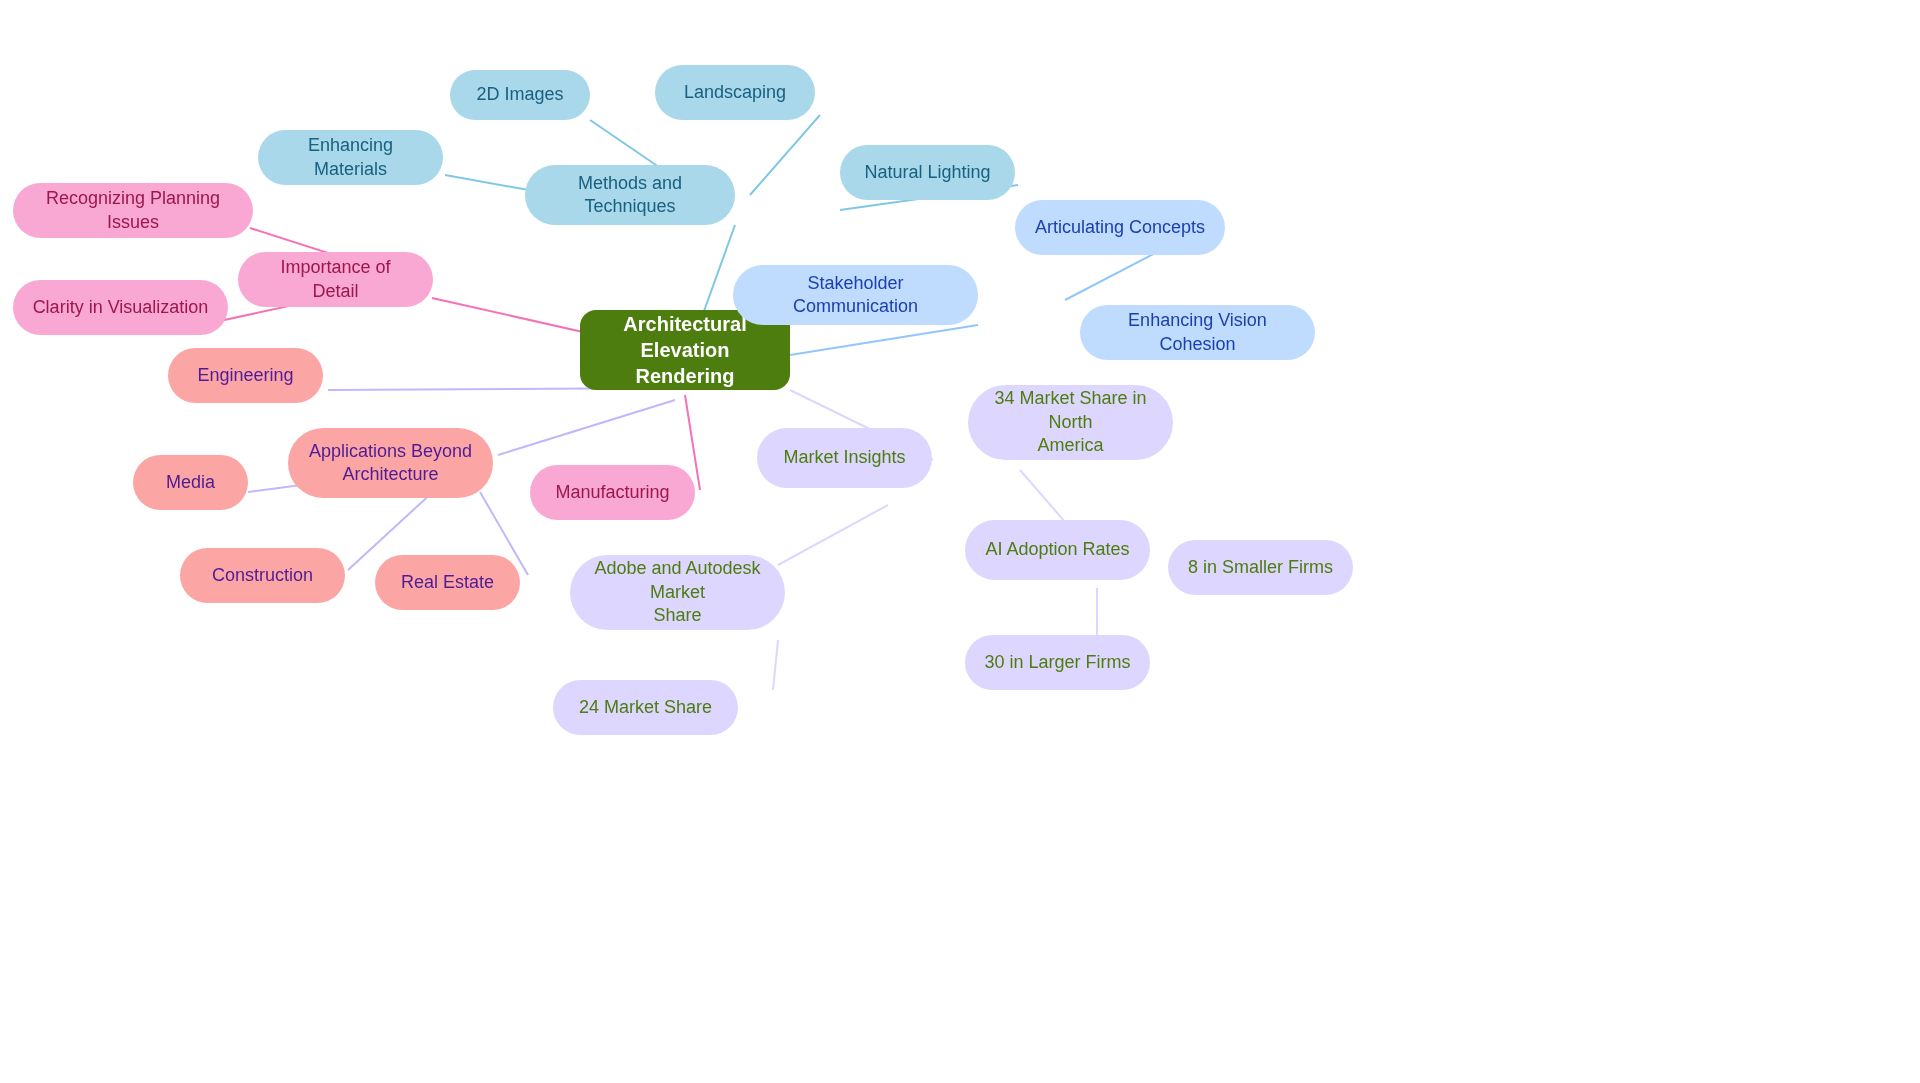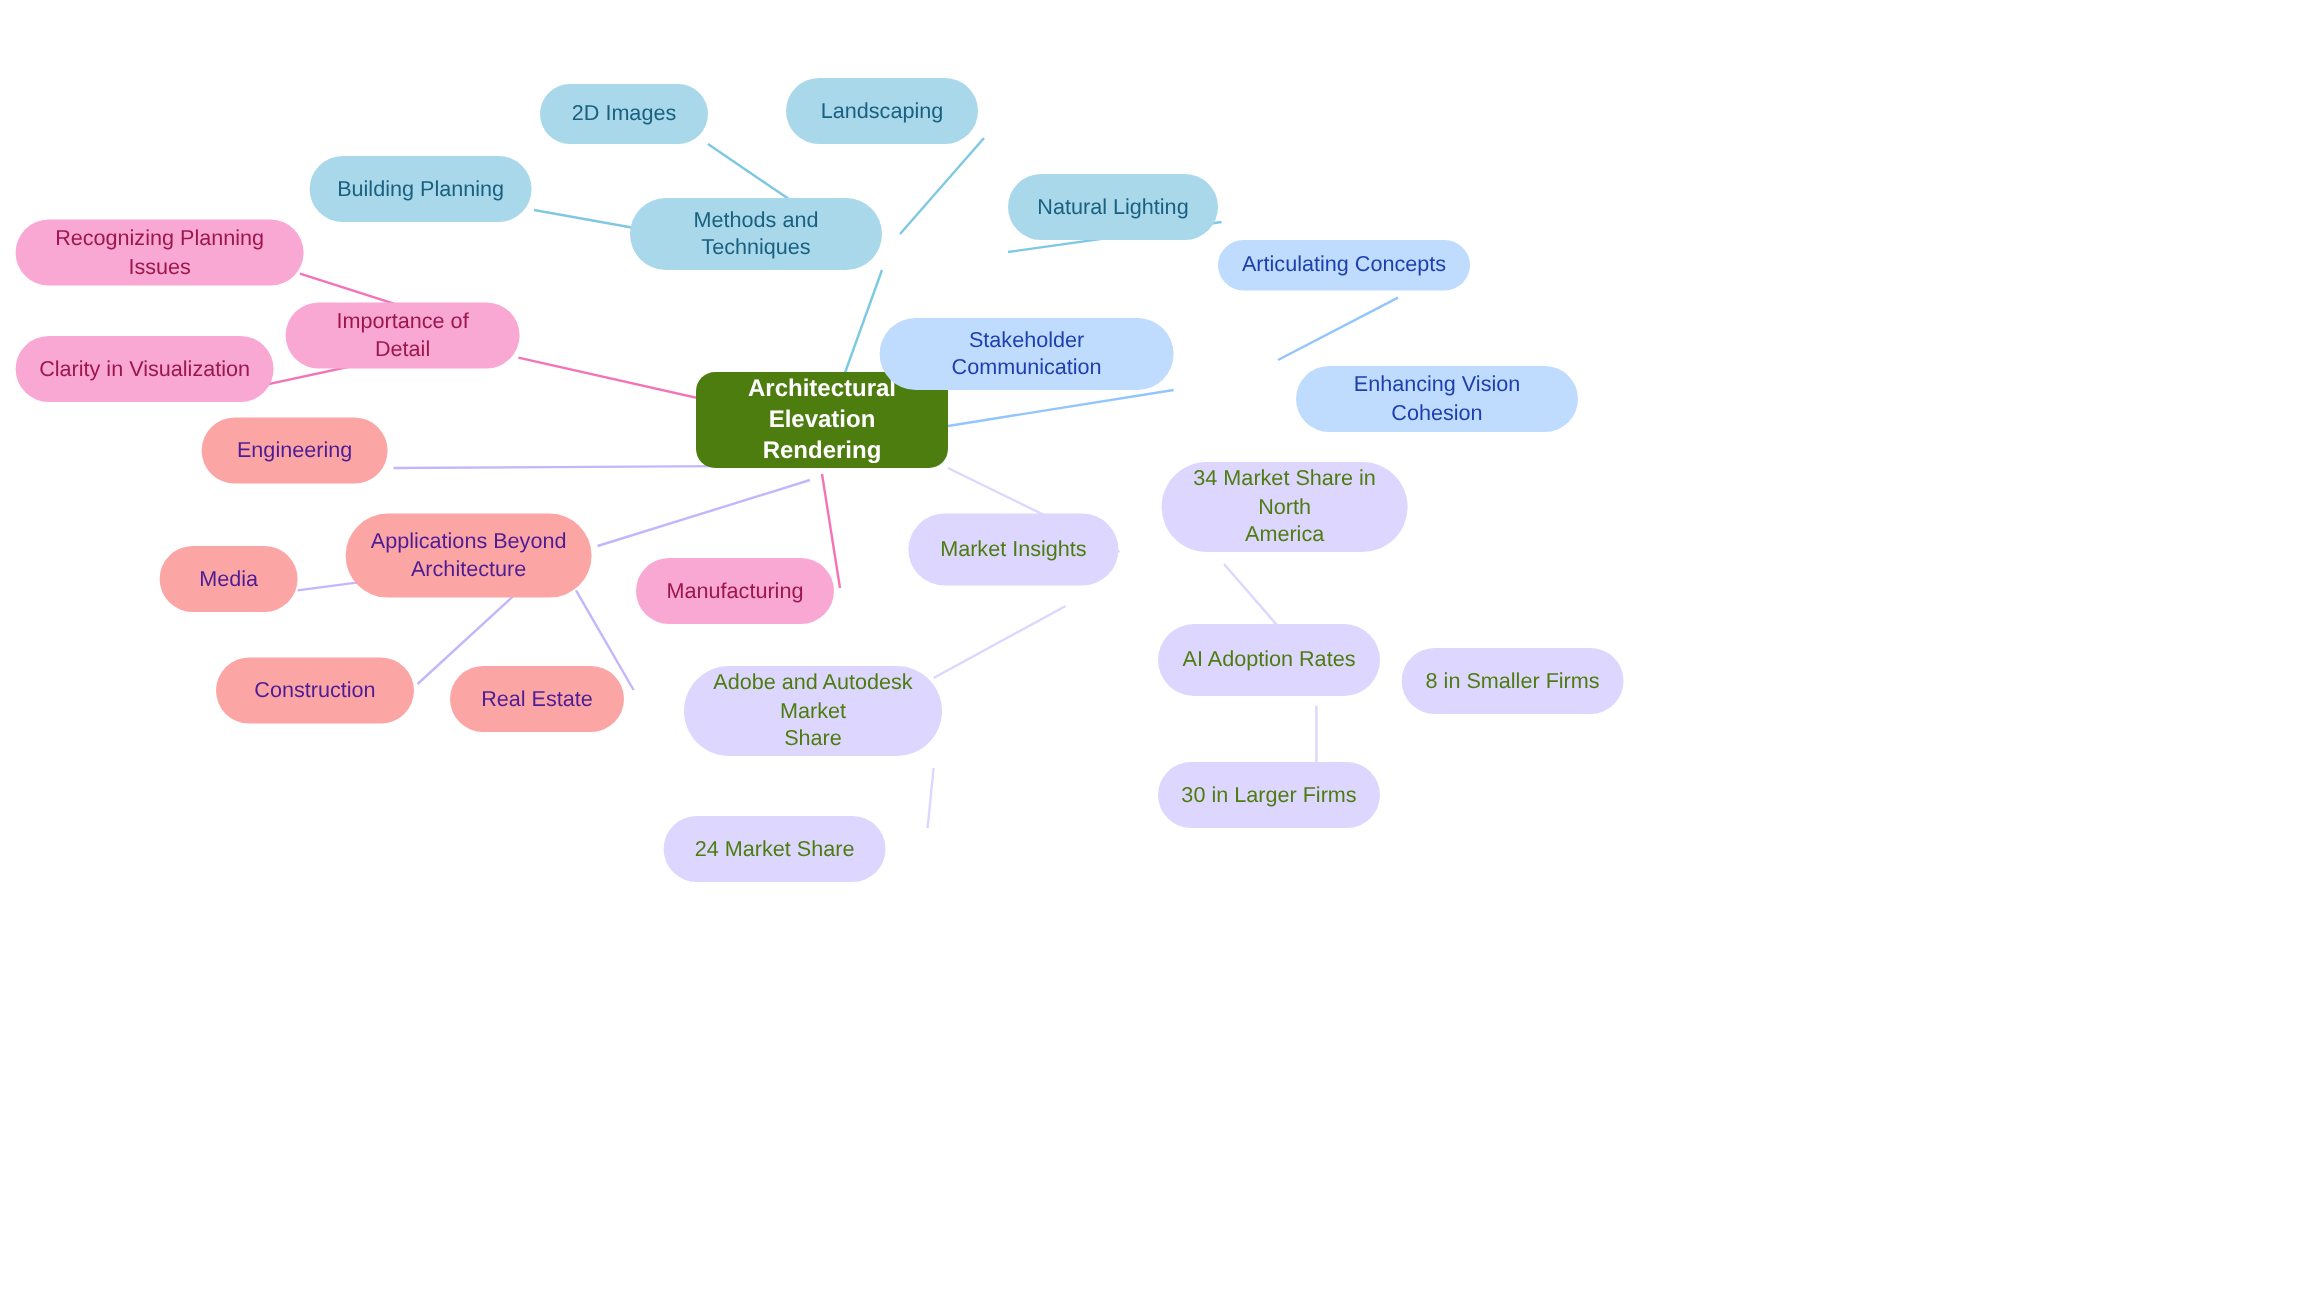--- a/index.html
+++ b/index.html
@@ -130,21 +130,21 @@
 
 <div class="node node-blue" style="left: 450px; top: 70px; width: 140px; height: 50px;">
   <span>2D Images</span>
 </div>
 
 <div class="node node-blue" style="left: 655px; top: 65px; width: 160px; height: 55px;">
   <span>Landscaping</span>
 </div>
 
 <div class="node node-blue" style="left: 258px; top: 130px; width: 185px; height: 55px;">
-  <span>Building Planning</span>
+  <span>Enhancing Materials</span>
 </div>
 
 <div class="node node-blue" style="left: 840px; top: 145px; width: 175px; height: 55px;">
   <span>Natural Lighting</span>
 </div>
 
 <div class="node node-pink" style="left: 238px; top: 252px; width: 195px; height: 55px;">
   <span>Importance of Detail</span>
 </div>
 
@@ -178,21 +178,21 @@
 </div>
 
 <div class="node node-pink" style="left: 530px; top: 465px; width: 165px; height: 55px;">
   <span>Manufacturing</span>
 </div>
 
 <div class="node node-light-blue" style="left: 733px; top: 265px; width: 245px; height: 60px;">
   <span>Stakeholder Communication</span>
 </div>
 
-<div class="node node-light-blue" style="left: 1015px; top: 200px; width: 210px; height: 42px;">
+<div class="node node-light-blue" style="left: 1015px; top: 200px; width: 210px; height: 55px;">
   <span>Articulating Concepts</span>
 </div>
 
 <div class="node node-light-blue" style="left: 1080px; top: 305px; width: 235px; height: 55px;">
   <span>Enhancing Vision Cohesion</span>
 </div>
 
 <div class="node node-light-purple" style="left: 757px; top: 428px; width: 175px; height: 60px;">
   <span>Market Insights</span>
 </div>

